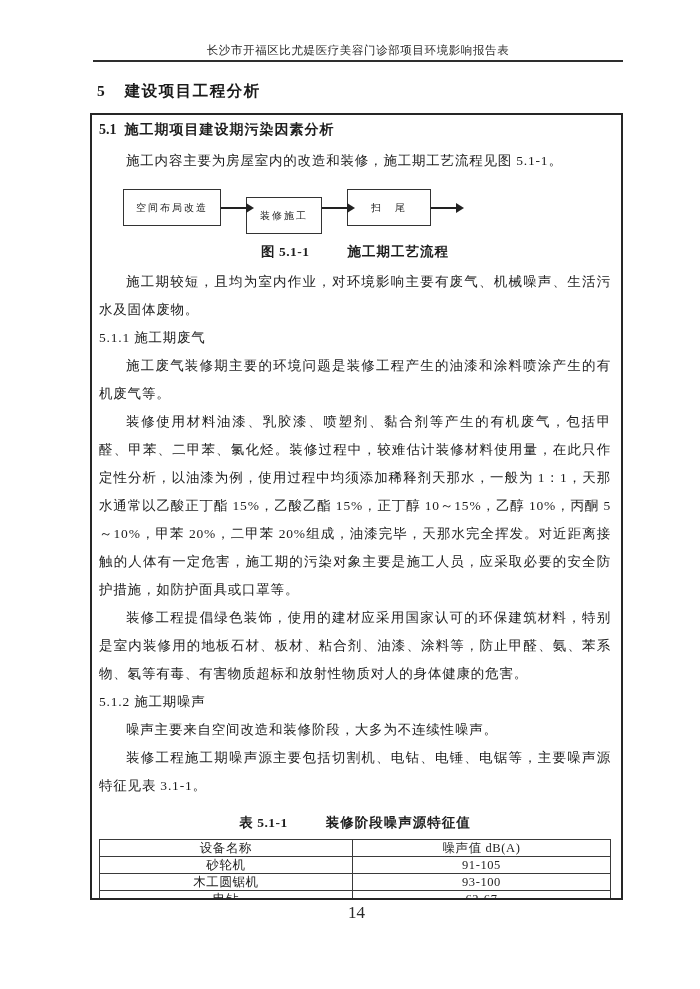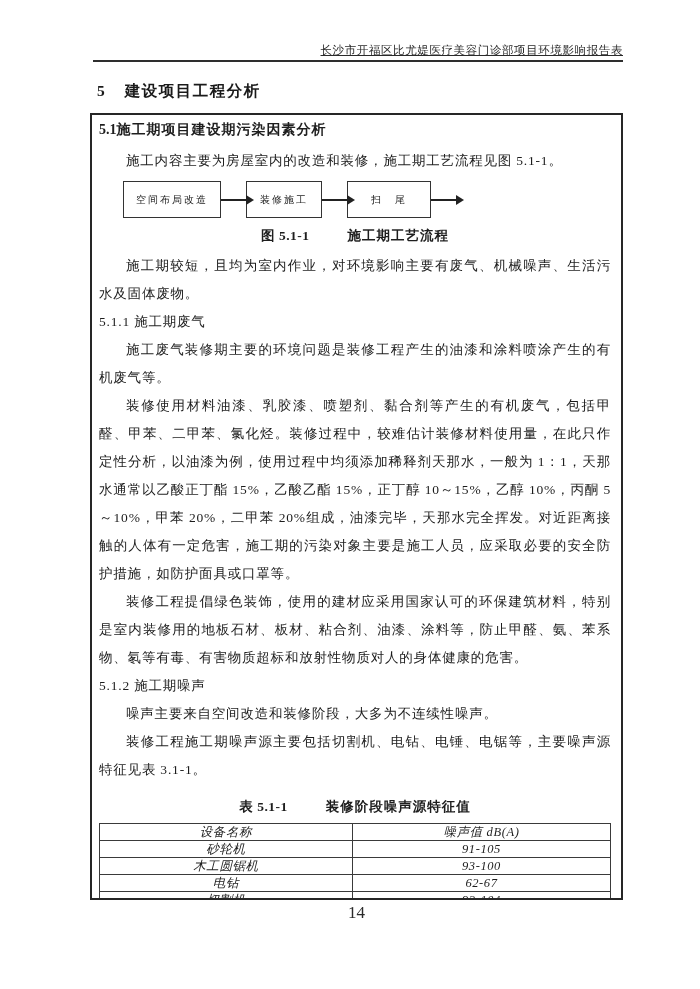--- a/index.html
+++ b/index.html
@@ -9,25 +9,24 @@
     width: 700px;
     height: 989px;
     background: #ffffff;
     font-family: "Liberation Serif", "DejaVu Serif", serif;
     color: #1e1e1e;
     overflow: hidden;
   }
   .doc-header {
     position: absolute;
     top: 43px; left: 93px; width: 530px;
-    text-align: right;
+    text-align: center;
     font-size: 11.5px;
     letter-spacing: 0.6px;
     color: #2a2a2a;
-    text-decoration: underline;
   }
   .header-rule {
     position: absolute;
     top: 60px; left: 93px; width: 530px;
     border-top: 2px solid #2e2e2e;
   }
   .chapter-heading {
     position: absolute;
     top: 81px; left: 97px;
     font-size: 15.5px;
@@ -44,21 +43,21 @@
     padding: 4px 10px 0 7px;
     overflow: hidden;
   }
   .sub-heading {
     font-size: 14px;
     font-weight: bold;
     line-height: 22px;
     margin-bottom: 6px;
     letter-spacing: 1px;
   }
-  .sub-heading .num { margin-right: 0; letter-spacing: 0; }
+  .sub-heading .num { margin-right: 8px; letter-spacing: 0; }
   .para {
     font-size: 13.5px;
     line-height: 28px;
     letter-spacing: 0.8px;
     text-align: justify;
     text-indent: 2em;
     color: #1c1c1c;
   }
   .num-heading {
     font-size: 13.5px;
@@ -79,21 +78,21 @@
     justify-content: center;
     font-size: 10px;
     letter-spacing: 2px;
     padding: 0 8px;
     flex: none;
     white-space: nowrap;
     font-family: Liberation Serif, serif;
   }
   .flow-box.wide { min-width: 98px; }
   .flow-box.mid  { min-width: 84px; }
-  .flow-box.std  { min-width: 76px; }
+  .flow-box.std  { min-width: 76px; margin-top: 16px; }
   .flow-arrow {
     flex: none;
     width: 25px;
     height: 2px;
     background: #222;
     position: relative;
     margin: 0;
   }
   .flow-arrow::after {
     content: "";
@@ -110,21 +109,20 @@
     line-height: 28px;
     letter-spacing: 1px;
   }
   .fig-caption { margin: 2px 0 2px; }
   .fig-caption .lbl, .table-caption .lbl { margin-right: 38px; letter-spacing: 0.5px; }
   .table-caption { margin-top: 9px; margin-bottom: 2px; }
   table.noise-table {
     width: 100%;
     border-collapse: collapse;
     table-layout: fixed;
-    font-style: italic;
   }
   table.noise-table td {
     border: 1.2px solid #3a3a3a;
     height: 17px;
     line-height: 16px;
     text-align: center;
     font-size: 12.5px;
     letter-spacing: 0.6px;
     padding: 0;
   }

